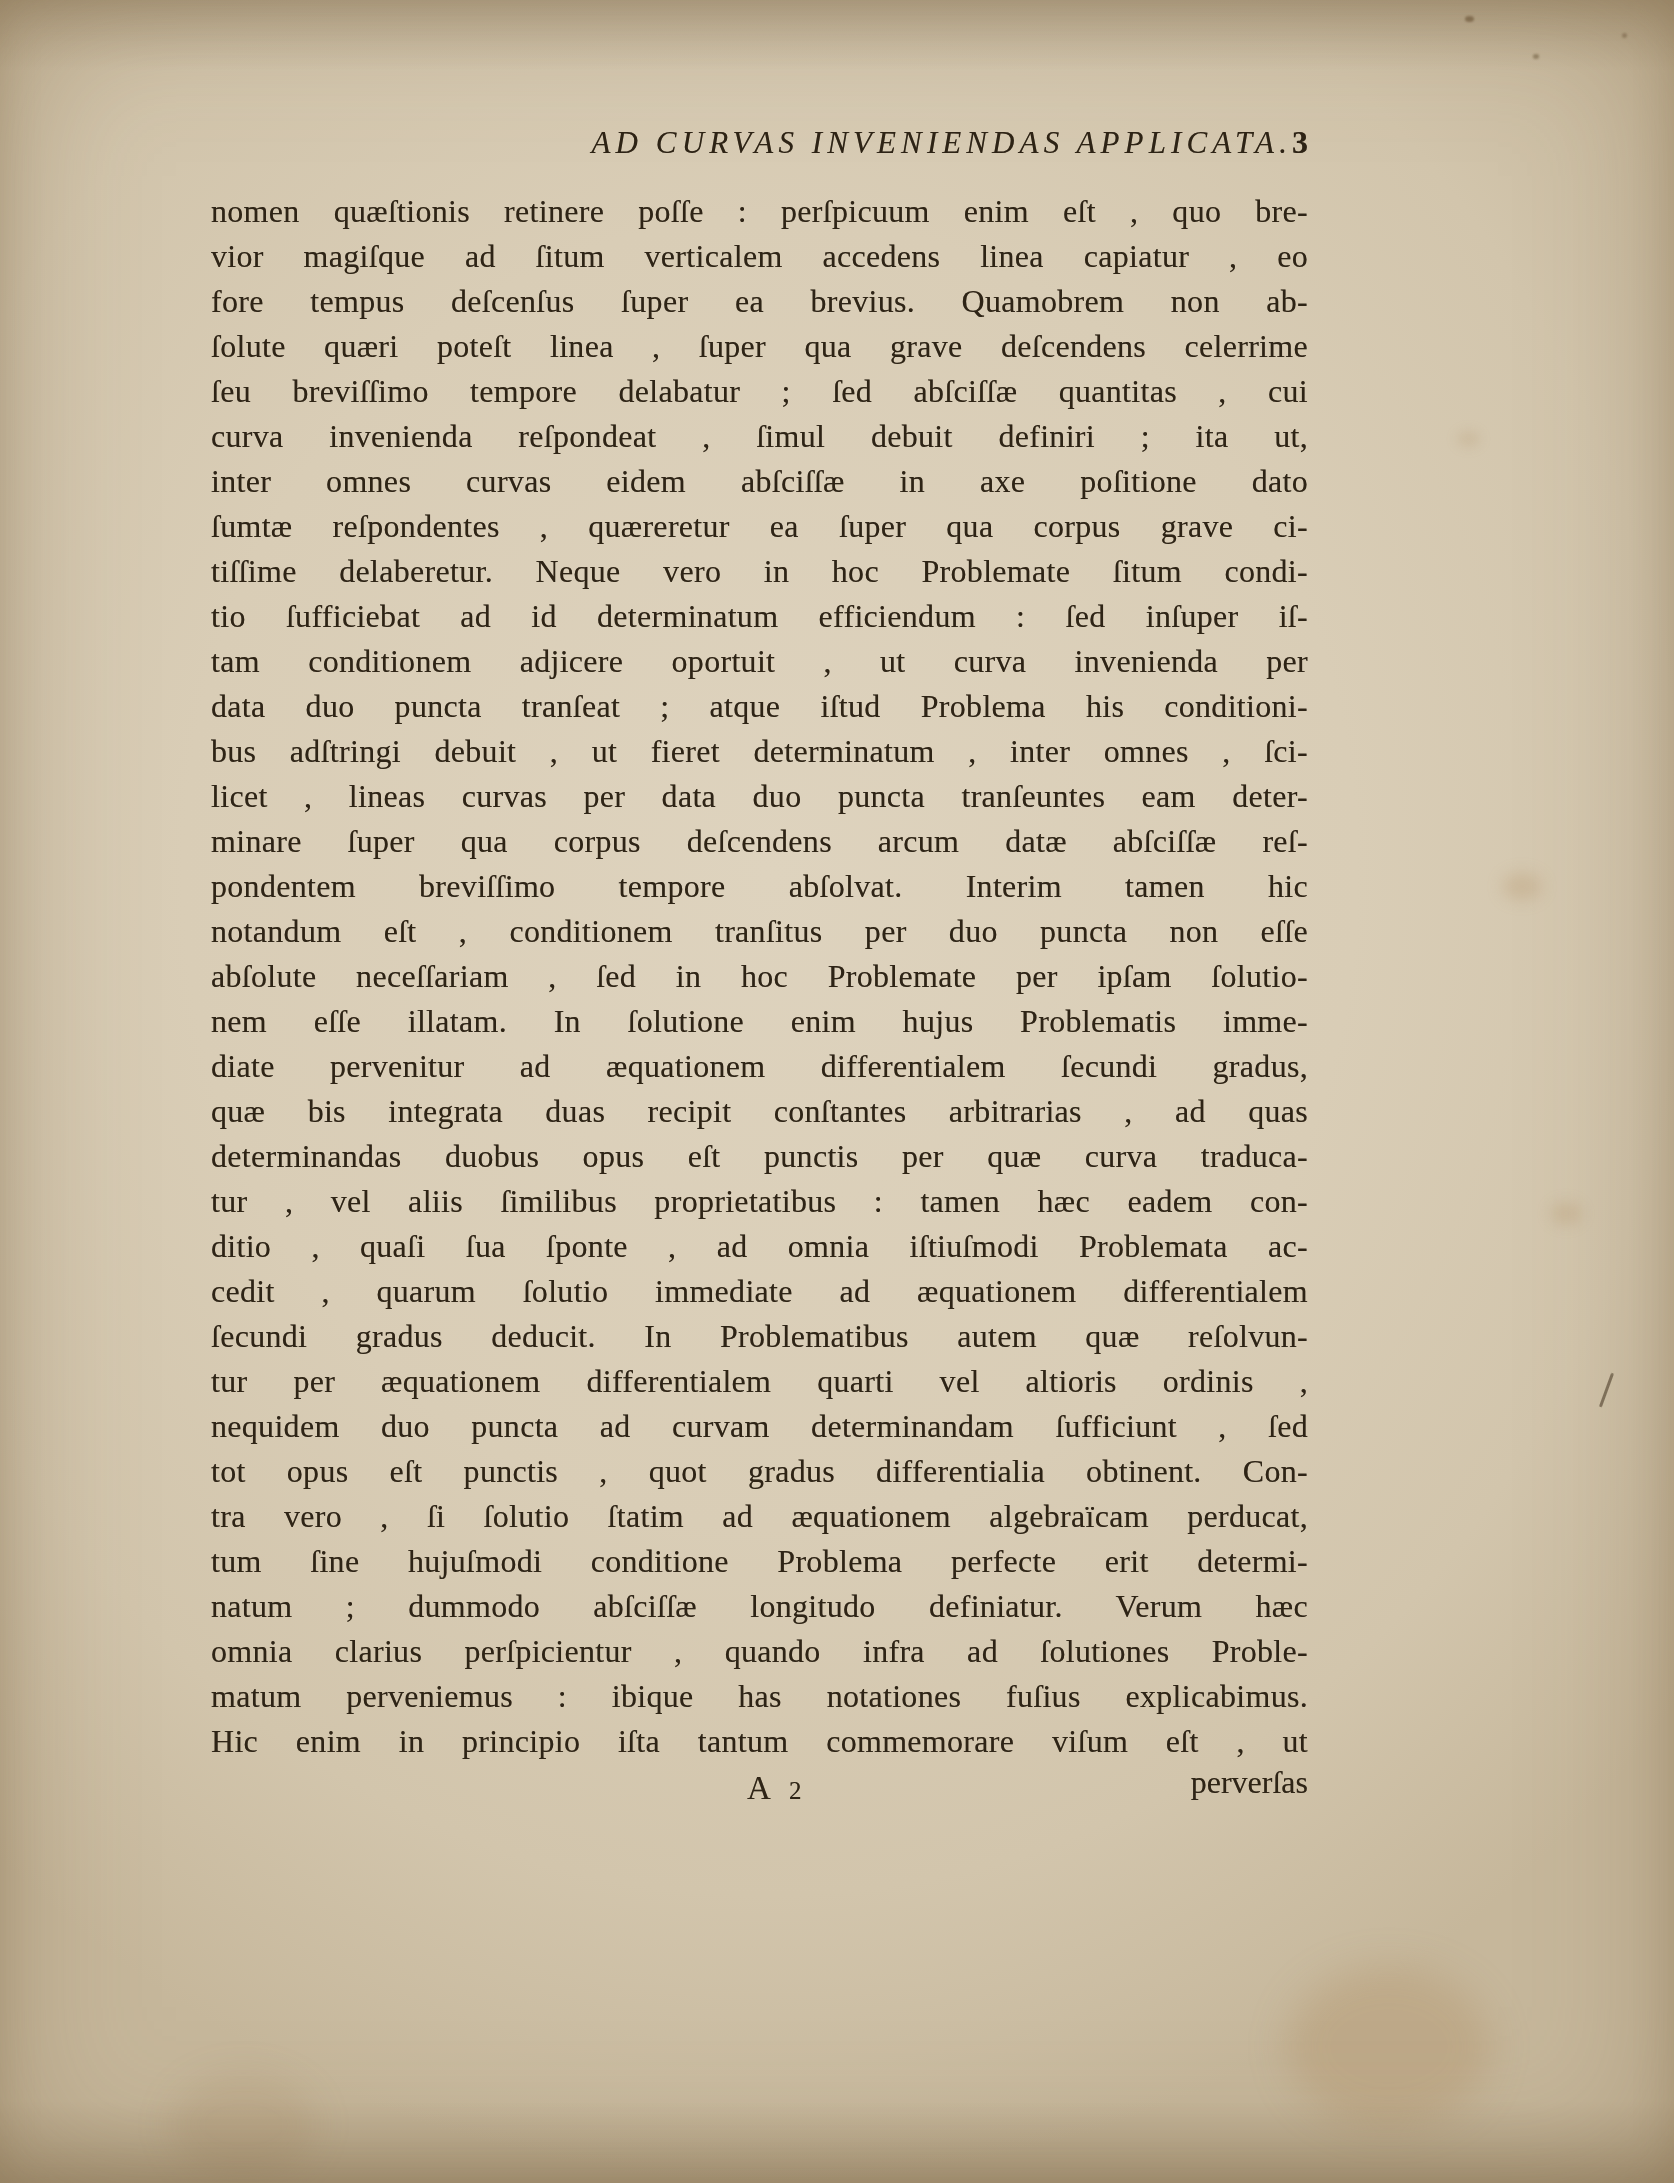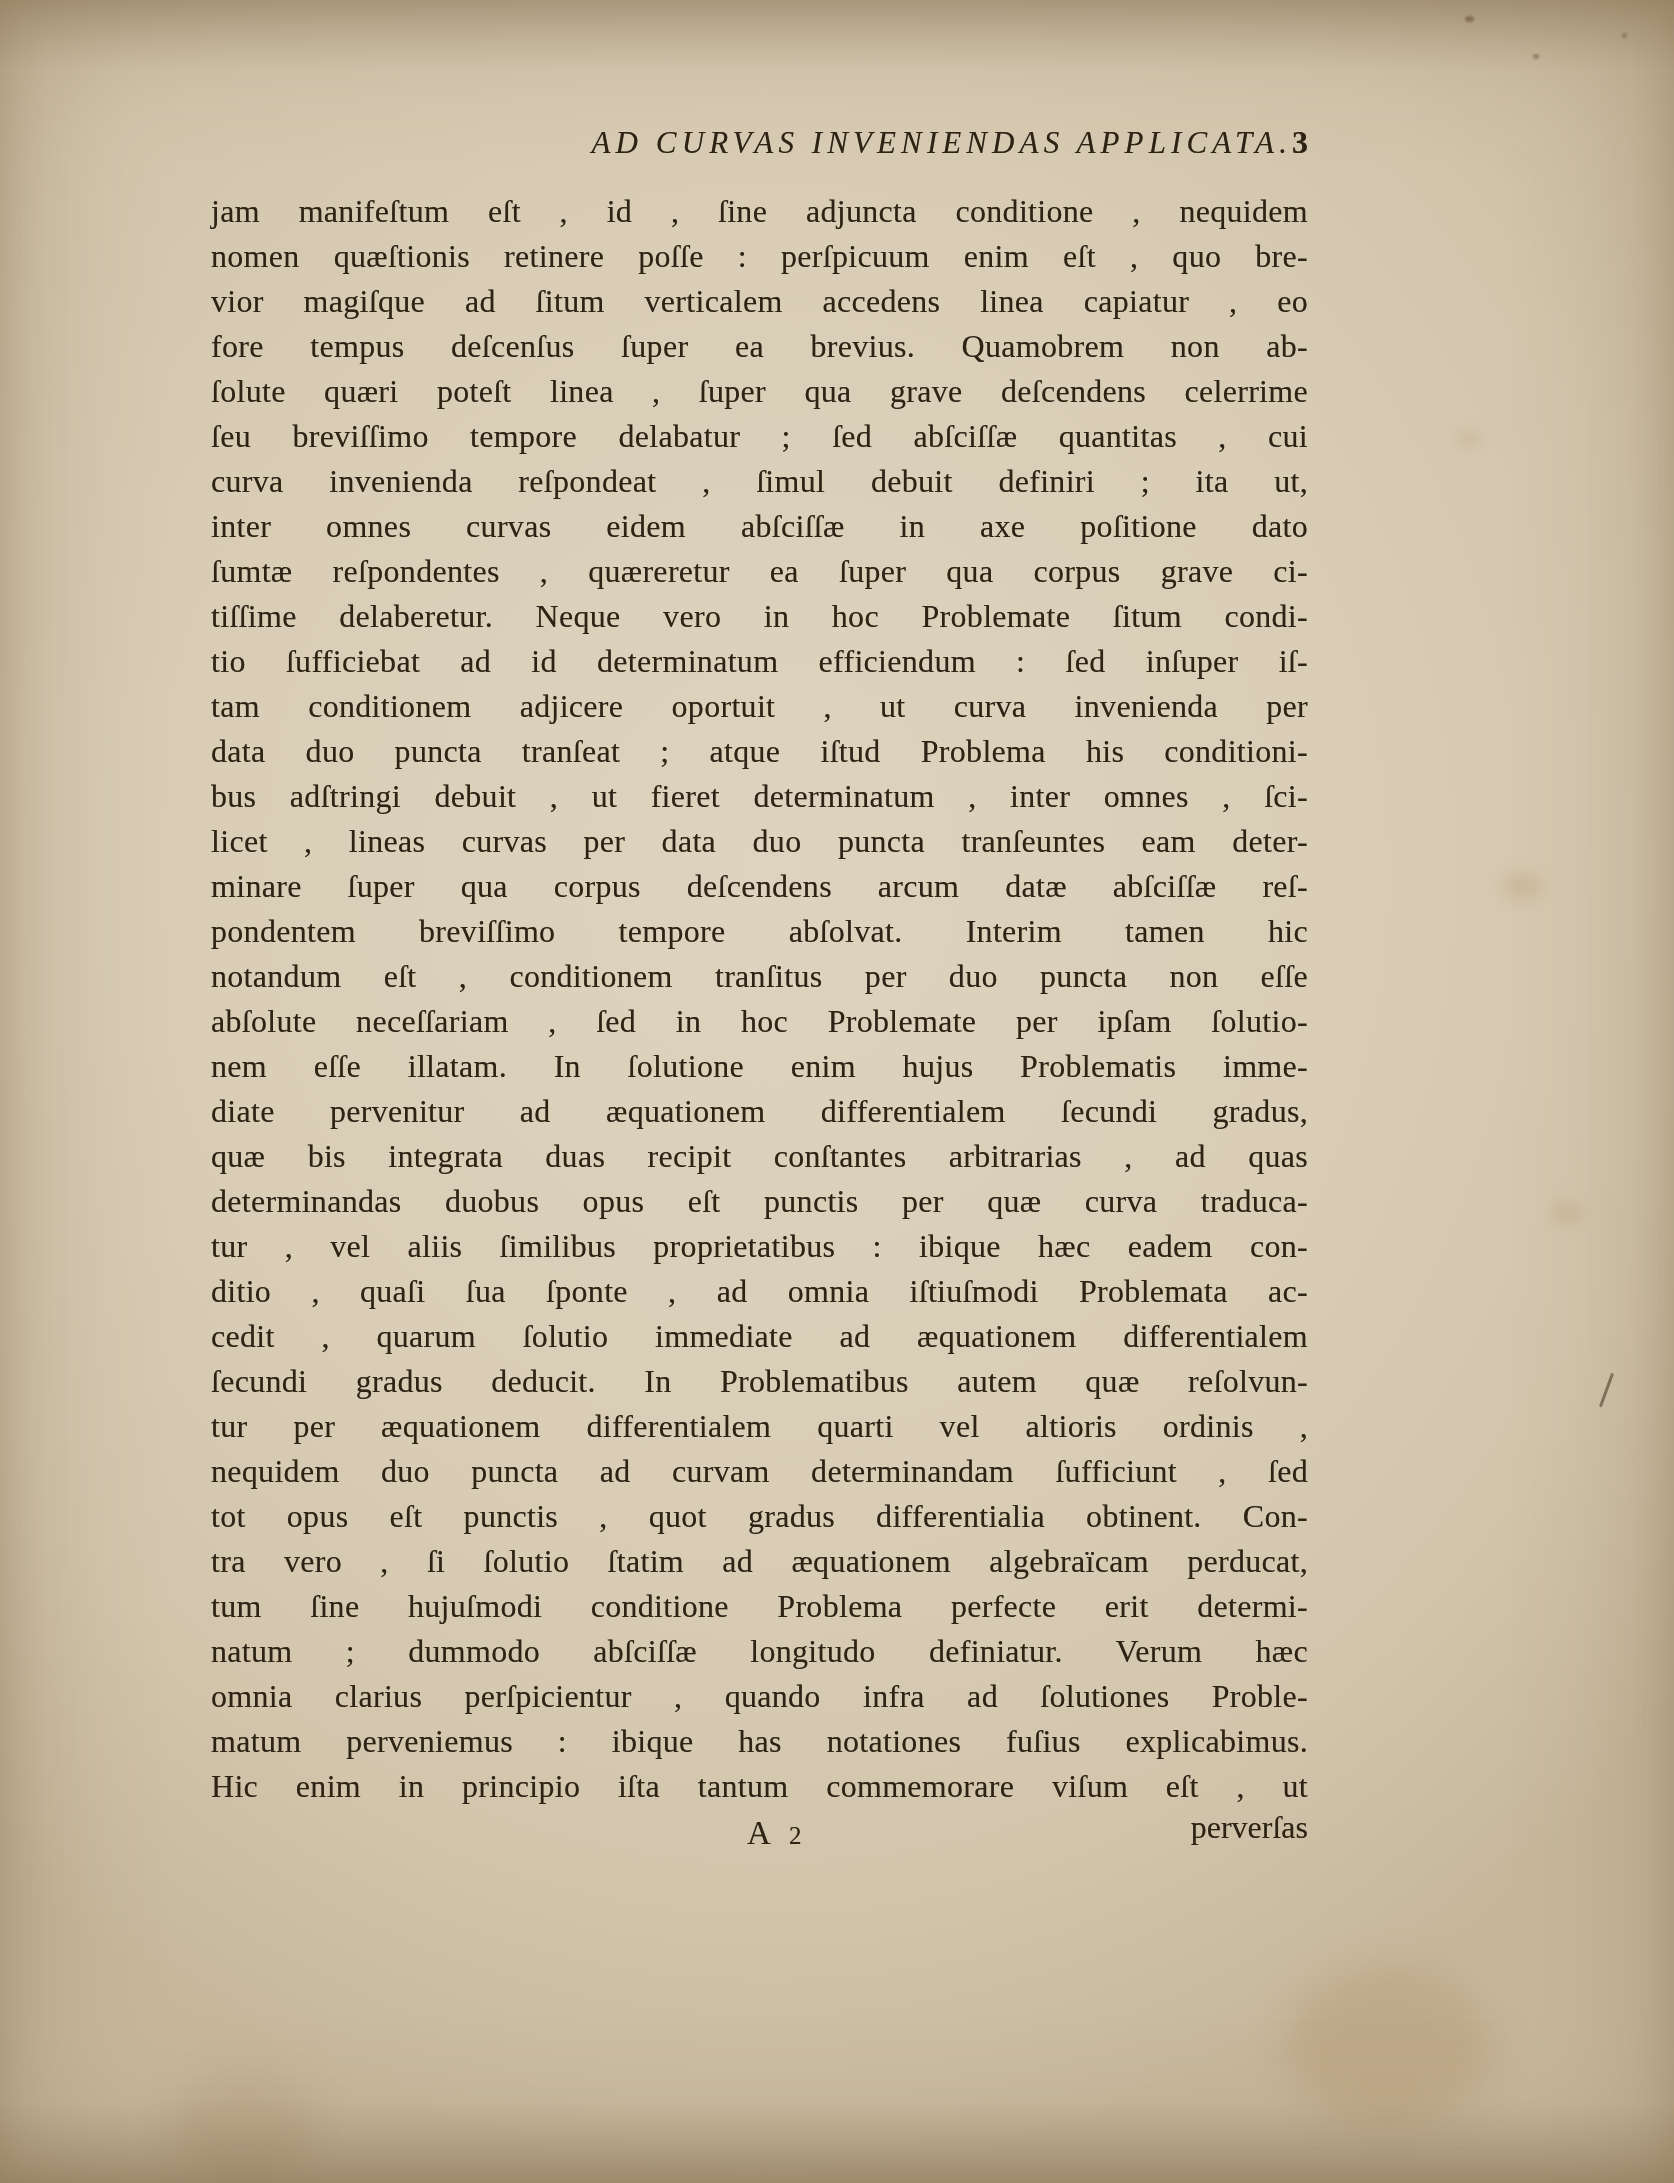--- a/index.html
+++ b/index.html
@@ -135,21 +135,20 @@
 <div class="mark-slash"></div>
 
 <div class="text-block">
 
   <div class="page-header">
     <span class="running-title">AD CURVAS INVENIENDAS APPLICATA.</span>
     <span class="page-number">3</span>
   </div>
 
   <div class="body-text">
-      <div class="line">jam manifeſtum eſt , id , ſine adjuncta conditione , nequidem</div>
       <div class="line">nomen quæſtionis retinere poſſe : perſpicuum enim eſt , quo bre-</div>
       <div class="line">vior magiſque ad ſitum verticalem accedens linea capiatur , eo</div>
       <div class="line">fore tempus deſcenſus ſuper ea brevius.  Quamobrem non ab-</div>
       <div class="line">ſolute quæri poteſt linea , ſuper qua grave deſcendens celerrime</div>
       <div class="line">ſeu breviſſimo tempore delabatur ; ſed abſciſſæ quantitas , cui</div>
       <div class="line">curva invenienda reſpondeat , ſimul debuit definiri ; ita ut,</div>
       <div class="line">inter omnes curvas eidem abſciſſæ in axe poſitione dato</div>
       <div class="line">ſumtæ reſpondentes , quæreretur ea ſuper qua corpus grave ci-</div>
       <div class="line">tiſſime delaberetur.  Neque vero in hoc Problemate ſitum condi-</div>
       <div class="line">tio ſufficiebat ad id determinatum efficiendum : ſed inſuper iſ-</div>
@@ -158,21 +157,21 @@
       <div class="line">bus adſtringi debuit , ut fieret determinatum , inter omnes , ſci-</div>
       <div class="line">licet , lineas curvas per data duo puncta tranſeuntes eam deter-</div>
       <div class="line">minare ſuper qua corpus deſcendens arcum datæ abſciſſæ reſ-</div>
       <div class="line">pondentem breviſſimo tempore abſolvat.  Interim tamen hic</div>
       <div class="line">notandum eſt , conditionem tranſitus per duo puncta non eſſe</div>
       <div class="line">abſolute neceſſariam , ſed in hoc Problemate per ipſam ſolutio-</div>
       <div class="line">nem eſſe illatam.  In ſolutione enim hujus Problematis imme-</div>
       <div class="line">diate pervenitur ad æquationem differentialem ſecundi gradus,</div>
       <div class="line">quæ bis integrata duas recipit conſtantes arbitrarias , ad quas</div>
       <div class="line">determinandas duobus opus eſt punctis per quæ curva traduca-</div>
-      <div class="line">tur , vel aliis ſimilibus proprietatibus : ibique hæc eadem con-</div>
+      <div class="line">tur , vel aliis ſimilibus proprietatibus : tamen hæc eadem con-</div>
       <div class="line">ditio , quaſi ſua ſponte , ad omnia iſtiuſmodi Problemata ac-</div>
       <div class="line">cedit , quarum ſolutio immediate ad æquationem differentialem</div>
       <div class="line">ſecundi gradus deducit.  In Problematibus autem quæ reſolvun-</div>
       <div class="line">tur per æquationem differentialem quarti vel altioris ordinis ,</div>
       <div class="line">nequidem duo puncta ad curvam determinandam ſufficiunt , ſed</div>
       <div class="line">tot opus eſt punctis , quot gradus differentialia obtinent.  Con-</div>
       <div class="line">tra vero , ſi ſolutio ſtatim ad æquationem algebraïcam perducat,</div>
       <div class="line">tum ſine hujuſmodi conditione Problema perfecte erit determi-</div>
       <div class="line">natum ; dummodo abſciſſæ longitudo definiatur.  Verum hæc</div>
       <div class="line">omnia clarius perſpicientur , quando infra ad ſolutiones Proble-</div>

